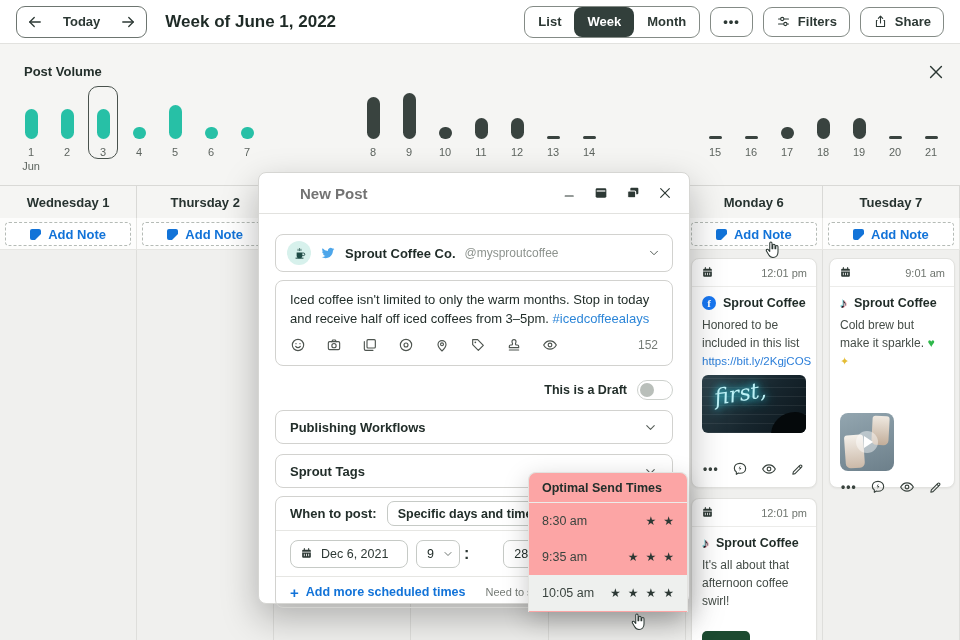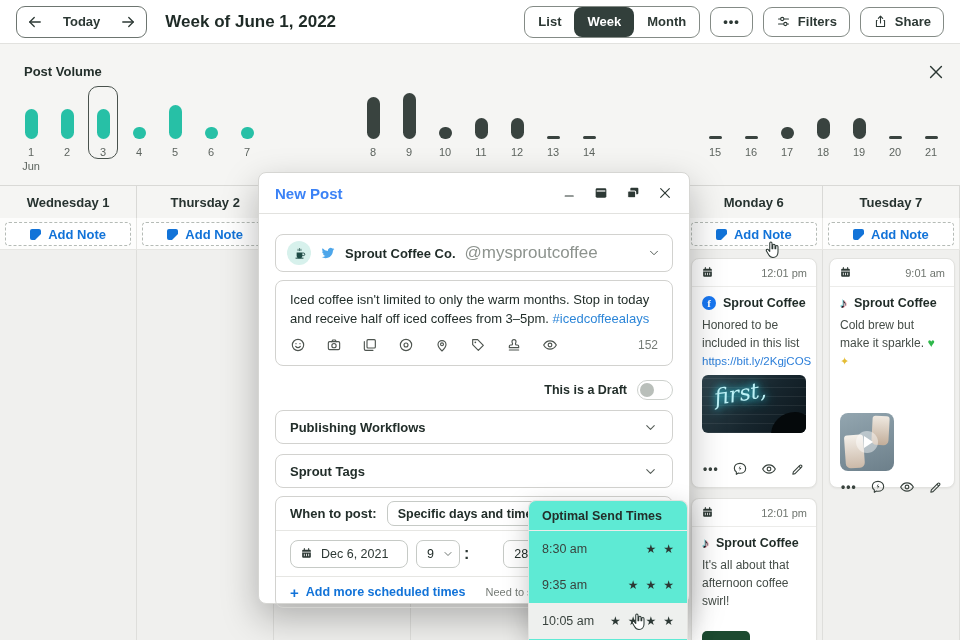--- a/index.html
+++ b/index.html
@@ -94,31 +94,31 @@
   .card-actions{margin-top:auto;display:flex;align-items:center;justify-content:space-between;
     padding:8px 11px 10px;color:#39433e;flex:none;}
   .act{cursor:pointer;display:flex;align-items:center;}
   .more-dots{font-size:12px;font-weight:bold;letter-spacing:1px;}
 
   
   .modal{position:absolute;left:258px;top:172px;width:432px;height:432px;background:#fff;
     border:1px solid #d6d6d3;border-radius:8px;box-shadow:0 14px 36px rgba(0,0,0,.28);
     box-sizing:border-box;z-index:50;}
   .modal-head{height:40px;display:flex;align-items:center;padding:0 16px;border-bottom:1px solid #e2e2df;}
-  .modal-title{font-size:15px;font-weight:bold;color:#3b82f6;}
+  .modal-title{font-size:15px;font-weight:bold;color:#737373;margin-left:25px;}
   .win-controls{margin-left:auto;display:flex;gap:16px;align-items:center;color:#2c3834;}
   .win-controls > span{cursor:pointer;display:flex;}
   .modal-body{padding:0 16px;}
   .profile-box{margin-top:20px;height:36px;border:1px solid #d2d2cf;border-radius:8px;display:flex;
     align-items:center;padding:0 11px;gap:9px;cursor:pointer;}
   .avatar{width:24px;height:24px;border-radius:50%;background:#d7f1ec;display:flex;align-items:center;
     justify-content:center;flex:none;}
   .tw-ic{color:#4da6ea;}
   .profile-name{font-size:13px;font-weight:bold;color:#1f2b27;}
-  .profile-handle{font-size:17px;color:#8d938e;}
+  .profile-handle{font-size:12px;color:#8d938e;}
   .chev{margin-left:auto;color:#555d58;}
   .compose-box{margin-top:8px;height:86px;border:1px solid #d2d2cf;border-radius:8px;box-sizing:border-box;}
   .compose-text{padding:10px 14px 0;font-size:13px;line-height:1.45;color:#222e2a;}
   .hashtag{color:#2d86d8;}
   .compose-toolbar{display:flex;align-items:center;gap:20px;padding:8px 14px 0;color:#4d544f;}
   .tool{cursor:pointer;display:flex;}
   .char-count{margin-left:auto;font-size:12px;color:#757b76;}
   .draft-row{margin-top:14px;height:20px;display:flex;justify-content:flex-end;align-items:center;gap:10px;
     font-size:12.5px;font-weight:bold;color:#232f2b;}
   .toggle{width:36px;height:20px;border:1px solid #cdd1cd;border-radius:10px;background:#fff;position:relative;
@@ -137,21 +137,21 @@
   .date-field{border:1px solid #c6cac6;border-radius:8px;height:28px;display:flex;align-items:center;gap:8px;
     padding:0 9px;font-size:12.5px;width:118px;box-sizing:border-box;cursor:pointer;flex:none;}
   .mini{height:28px;flex:none;}
   .colon{margin:0 4px;font-weight:bold;}
   .when-row3{height:30px;display:flex;align-items:center;padding:0 14px;overflow:hidden;}
   .add-more{color:#1273d8;font-weight:bold;font-size:12.5px;display:flex;gap:7px;align-items:center;cursor:pointer;white-space:nowrap;}
   .plus{font-size:15px;font-weight:bold;}
   .hint{margin-left:20px;font-size:11px;color:#757b76;white-space:nowrap;}
 
   
-  .popup{position:absolute;left:528px;top:500px;width:160px;height:140px;background:#5eead4;
+  .popup{position:absolute;left:528px;top:472px;width:160px;height:140px;background:#fca5a5;
     border:1px solid #e3e3e0;border-bottom:none;border-radius:8px 8px 0 0;
     box-shadow:0 8px 26px rgba(0,0,0,.22);z-index:60;overflow:hidden;box-sizing:border-box;}
   .popup-title{height:29px;display:flex;align-items:center;padding:0 13px;font-size:12.5px;font-weight:bold;
     color:#232f2b;border-bottom:1px solid #ececea;}
   .popup-row{height:36px;display:flex;align-items:center;padding:0 13px;font-size:12.5px;color:#39433e;cursor:pointer;}
   .popup-row.hl{background:#eef0ee;}
   .stars{margin-left:auto;display:flex;gap:7px;color:#2c3834;font-size:12px;}
 
   .hand{position:absolute;z-index:100;width:18px;height:20px;pointer-events:none;}
   #hand-addnote{left:763px;top:240px;}

